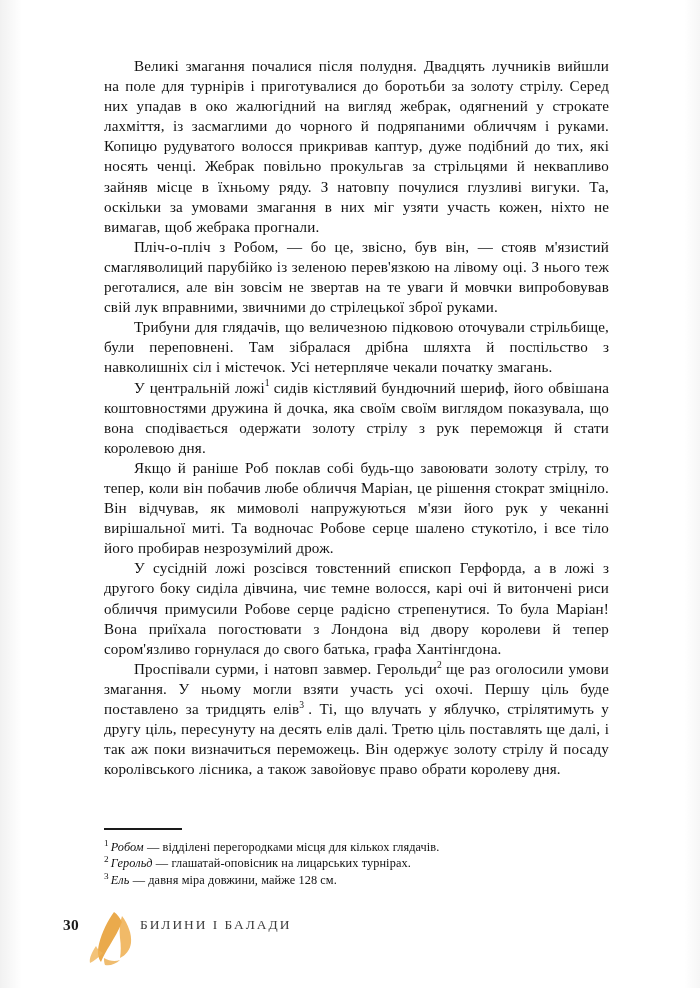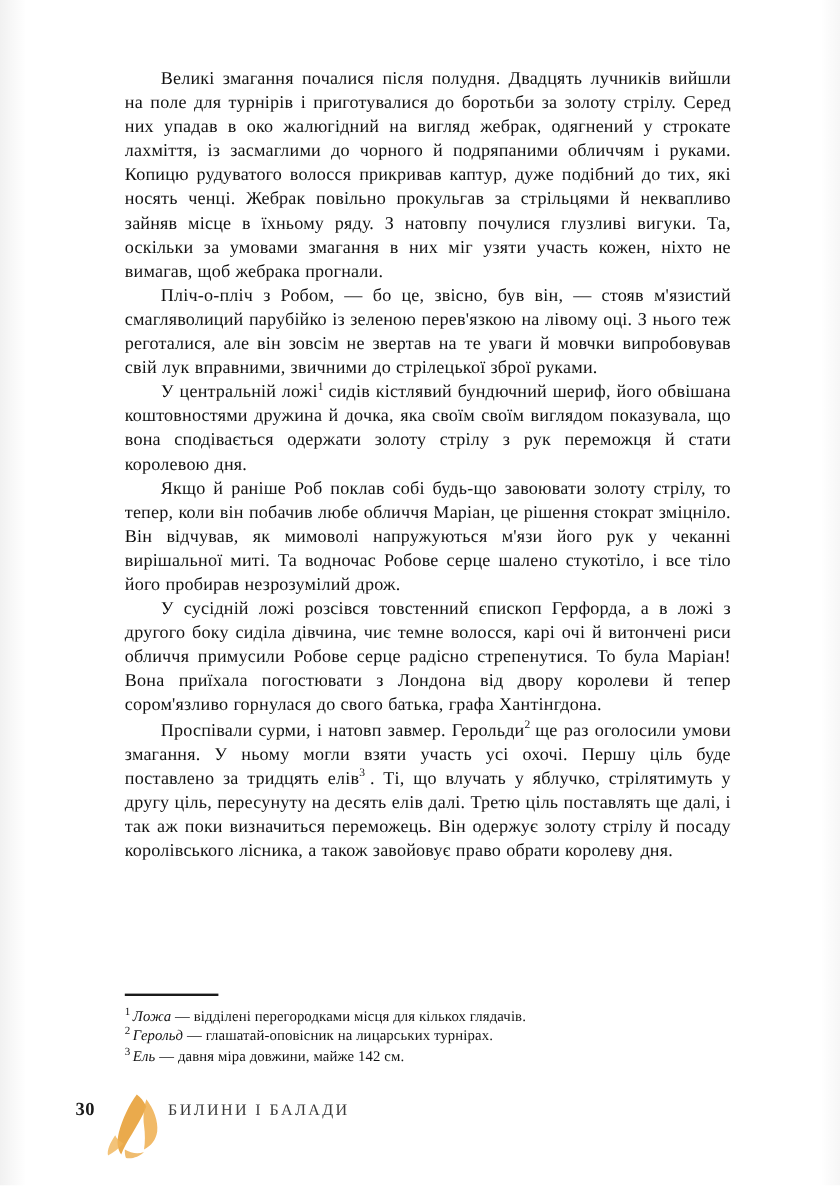--- a/index.html
+++ b/index.html
@@ -135,47 +135,48 @@
 
 <div class="page">
 
   <div class="scan-edge"></div>
   <div class="scan-edge-right"></div>
 
   <div class="textblock">
 
     <p class="para">Великі змагання почалися після полудня. Двадцять лучників вийшли на поле для турнірів і приготувалися до боротьби за золоту стрілу. Серед них упадав в око жалюгідний на вигляд жебрак, одягнений у строкате лахміття, із засмаглими до чорного й подряпаними обличчям і руками. Копицю рудуватого волосся прикривав каптур, дуже подібний до тих, які носять ченці. Жебрак повільно прокульгав за стрільцями й неквапливо зайняв місце в їхньому ряду. З натовпу почулися глузливі вигуки. Та, оскільки за умовами змагання в них міг узяти участь кожен, ніхто не вимагав, щоб жебрака прогнали.</p>
     <p class="para">Пліч-о-пліч з Робом, — бо це, звісно, був він, — стояв м'язистий смагляволиций парубійко із зеленою перев'язкою на лівому оці. З нього теж реготалися, але він зовсім не звертав на те уваги й мовчки випробовував свій лук вправними, звичними до стрілецької зброї руками.</p>
+    <p class="para">Трибуни для глядачів, що величезною підковою оточували стрільбище, були переповнені. Там зібралася дрібна шляхта й посπільство з навколишніх сіл і містечок. Усі нетерпляче чекали початку змагань.</p>
 
     <p class="para">
       <span>У центральній ложі</span><sup class="fnref">1</sup><span>сидів кістлявий бундючний шериф, його обвішана коштовностями дружина й дочка, яка своїм своїм виглядом показувала, що вона сподівається одержати золоту стрілу з рук переможця й стати королевою дня.</span>
     </p>
 
     <p class="para">Якщо й раніше Роб поклав собі будь-що завоювати золоту стрілу, то тепер, коли він побачив любе обличчя Маріан, це рішення стократ зміцніло. Він відчував, як мимоволі напружуються м'язи його рук у чеканні вирішальної миті. Та водночас Робове серце шалено стукотіло, і все тіло його пробирав незрозумілий дрож.</p>
     <p class="para">У сусідній ложі розсівся товстенний єпископ Герфорда, а в ложі з другого боку сиділа дівчина, чиє темне волосся, карі очі й витончені риси обличчя примусили Робове серце радісно стрепенутися. То була Маріан! Вона приїхала погостювати з Лондона від двору королеви й тепер сором'язливо горнулася до свого батька, графа Хантінгдона.</p>
 
     <p class="para">
       <span>Проспівали сурми, і натовп завмер. Герольди</span><sup class="fnref">2</sup><span>ще раз оголосили умови змагання. У ньому могли взяти участь усі охочі. Першу ціль буде поставлено за тридцять елів</span><sup class="fnref">3</sup><span>. Ті, що влучать у яблучко, стрілятимуть у другу ціль, пересунуту на десять елів далі. Третю ціль поставлять ще далі, і так аж поки визначиться переможець. Він одержує золоту стрілу й посаду королівського лісника, а також завойовує право обрати королеву дня.</span>
     </p>
 
   </div>
 
   <div class="footnotes">
     <div class="fn-rule"></div>
 
     <div class="fn-line">
-      <sup class="fn-num">1</sup><span class="fn-term">Ложа</span><span> — відділені перегородками місця для кількох глядачів.</span>
+      <sup class="fn-num">1</sup><span class="fn-term">Робом</span><span> — відділені перегородками місця для кількох глядачів.</span>
     </div>
 
     <div class="fn-line">
       <sup class="fn-num">2</sup><span class="fn-term">Герольд</span><span> — глашатай-оповісник на лицарських турнірах.</span>
     </div>
 
     <div class="fn-line">
-      <sup class="fn-num">3</sup><span class="fn-term">Ель</span><span> — давня міра довжини, майже 142 см.</span>
+      <sup class="fn-num">3</sup><span class="fn-term">Ель</span><span> — давня міра довжини, майже 128 см.</span>
     </div>
   </div>
 
   <div class="footer">
     <div class="page-number">30</div>
 
     <svg class="flourish" viewBox="0 0 62 58">
       <path d="M30 2 C24 10, 18 22, 15 34 C13 42, 14 48, 17 52 C19 47, 22 41, 26 35 C30 28, 35 20, 38 12 C36 8, 33 4, 30 2 Z" fill="#E8A33D" opacity="0.92"></path>
       <path d="M38 6 C44 14, 48 24, 47 33 C46 40, 42 45, 36 48 C37 42, 37 35, 36 28 C35 20, 36 12, 38 6 Z" fill="#EFAE4D" opacity="0.85"></path>
       <path d="M12 36 C8 42, 5 48, 6 53 C10 51, 15 47, 19 43 C16 41, 13 39, 12 36 Z" fill="#F0B457" opacity="0.8"></path>

